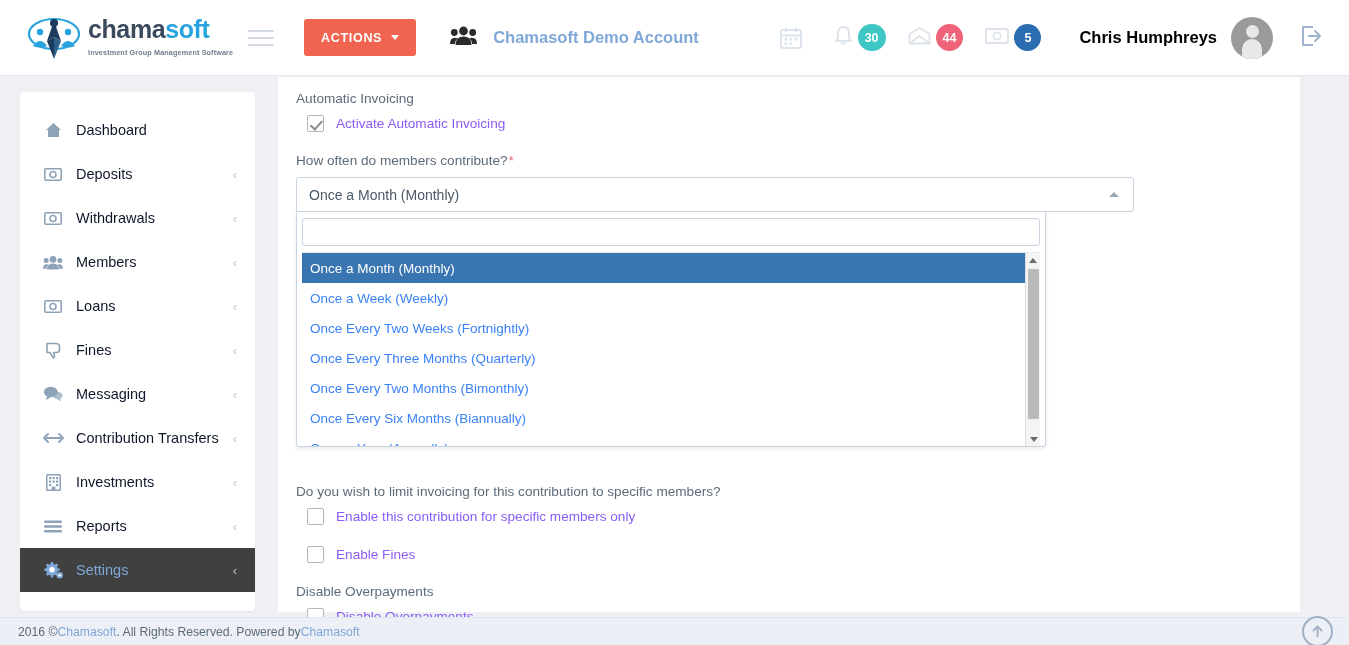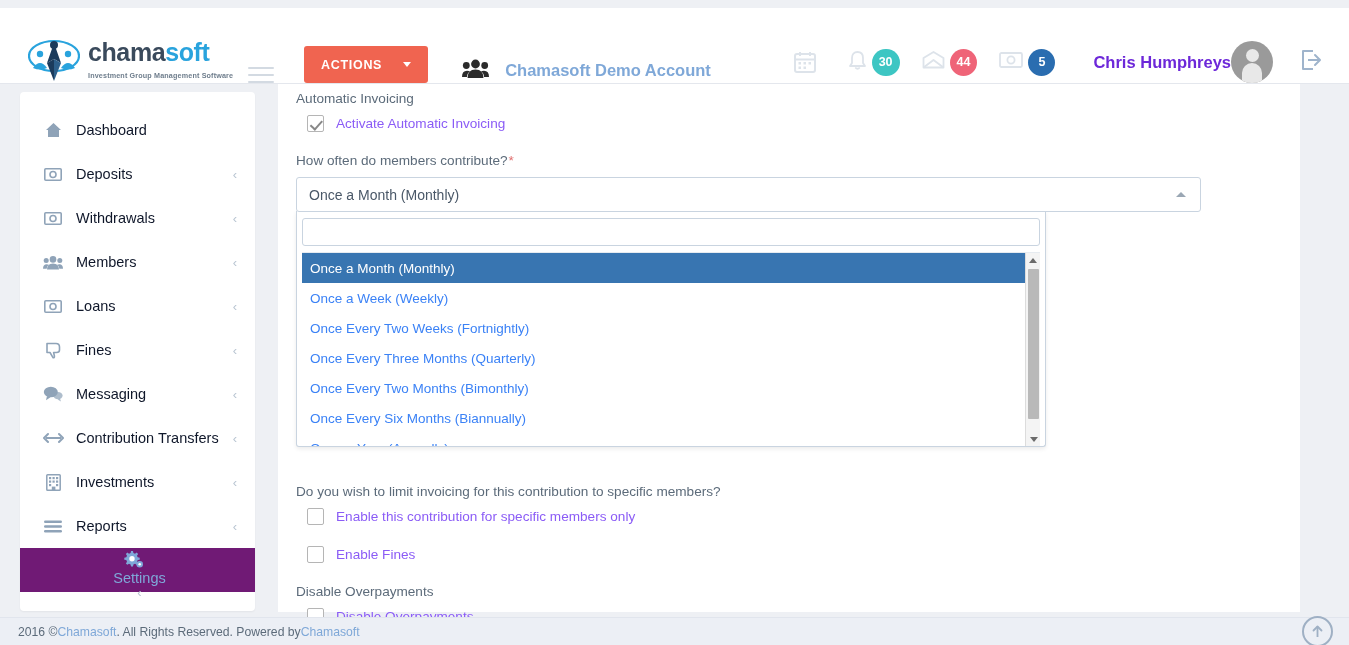--- a/index.html
+++ b/index.html
@@ -7,25 +7,25 @@
     margin: 0; padding: 0;
     width: 1349px; height: 645px;
     overflow: hidden;
     background: #eef0f4;
     font-family: "Liberation Sans", sans-serif;
     -webkit-font-smoothing: antialiased;
   }
 
   
   .header {
-    position: absolute; top: 8px; left: 0;
+    position: absolute; top: 0; left: 0;
     width: 1349px; height: 76px;
     background: #ffffff;
     border-bottom: 1px solid #e4e7ed;
-    display: flex; align-items: flex-end;
+    display: flex; align-items: center;
     z-index: 50;
   }
   .logo-wrap {
     display: flex; align-items: center;
     margin-left: 28px;
     width: 196px;
   }
   .logo-mark { width: 52px; height: 46px; flex: 0 0 52px; }
   .logo-text { margin-left: 8px; line-height: 1; }
   .logo-word { font-size: 25px; font-weight: 700; letter-spacing: -0.4px; }
@@ -41,21 +41,21 @@
     display: flex; flex-direction: column; gap: 5px;
   }
   .hamburger span { display: block; height: 2px; background: #d3dae2; border-radius: 1px; }
 
   .actions-btn {
     margin-left: 30px;
     background: #f06450; color: #fff;
     border: none; border-radius: 3px;
     height: 37px; padding: 0 17px;
     font-size: 12.5px; font-weight: 600; letter-spacing: 0.7px;
-    display: flex; align-items: center; gap: 21px;
+    display: flex; align-items: center; gap: 9px;
     cursor: pointer;
     font-family: "Liberation Sans", sans-serif;
   }
   .caret-down {
     width: 0; height: 0;
     border-left: 4.5px solid transparent;
     border-right: 4.5px solid transparent;
     border-top: 5px solid #fff;
   }
 
@@ -73,21 +73,21 @@
   .hicon.bell { margin-right: 22px; }
   .hicon.mail { margin-right: 22px; }
   .hicon.cash { margin-right: 38px; }
   .badge {
     margin-left: 5px;
     min-width: 27px; height: 27px; border-radius: 14px;
     color: #fff; font-size: 12.5px; font-weight: 700;
     display: flex; align-items: center; justify-content: center;
     padding: 0 7px;
   }
-  .user-name { color: #6d28d9; font-size: 16.5px; font-weight: 700; cursor: pointer; }
+  .user-name { color: #000000; font-size: 16.5px; font-weight: 700; margin-right: 14px; cursor: pointer; }
   .avatar {
     width: 42px; height: 42px; border-radius: 50%;
     background: #9a9a9a; overflow: hidden; position: relative;
     margin-right: 26px; cursor: pointer;
   }
   .avatar .head { position: absolute; top: 8px; left: 50%; margin-left: -6.5px; width: 13px; height: 13px; border-radius: 50%; background: #e8e8e8; }
   .avatar .body { position: absolute; bottom: 0; left: 50%; margin-left: -10px; width: 20px; height: 20px; border-radius: 10px 10px 0 0; background: #e8e8e8; }
   .logout-icon { cursor: pointer; margin-right: 8px; }
 
   
@@ -99,21 +99,21 @@
     box-shadow: 0 1px 2px rgba(0,0,0,0.05);
     padding-top: 16px;
     overflow: hidden;
     height: 519px;
   }
   .nav-item {
     display: flex; align-items: center;
     height: 44px; padding: 0 18px 0 22px;
     cursor: pointer;
   }
-  .nav-item.active { background: #701a75; flex-direction: column; }
+  .nav-item.active { background: #404040; }
   .nav-ico {
     width: 22px; flex: 0 0 22px; display: flex; align-items: center; justify-content: center;
     color: #8fa3b8; margin-right: 12px;
   }
   .nav-label { font-size: 14.5px; color: #0f172a; flex: 1; }
   .nav-item.active .nav-label { color: #7fa8d8; }
   .nav-item.active .nav-ico { color: #7fa8d8; }
   .nav-chev { color: #b9c5d2; font-size: 13px; line-height: 1; }
 
   
@@ -139,21 +139,21 @@
   }
   .cbox.checked::after {
     content: ""; position: absolute;
     left: 4.5px; top: 1.5px; width: 5px; height: 9.5px;
     border: solid #888; border-width: 0 2px 2px 0;
     transform: rotate(42deg);
   }
   .check-label { font-size: 13.6px; color: #8b5cf6; margin-left: 12px; cursor: pointer; }
 
   
-  .select-wrap { position: relative; width: 905px; margin-bottom: 17px; }
+  .select-wrap { position: relative; width: 838px; margin-bottom: 17px; }
   .select-box {
     height: 35px; border: 1px solid #c9d4e0; border-radius: 3px;
     background: #fff; display: flex; align-items: center;
     padding: 0 12px; cursor: pointer;
     position: relative; z-index: 30;
   }
   .select-value { font-size: 14px; color: #4a5868; flex: 1; }
   .caret-up {
     width: 0; height: 0; margin-right: 2px;
     border-left: 5px solid transparent;

